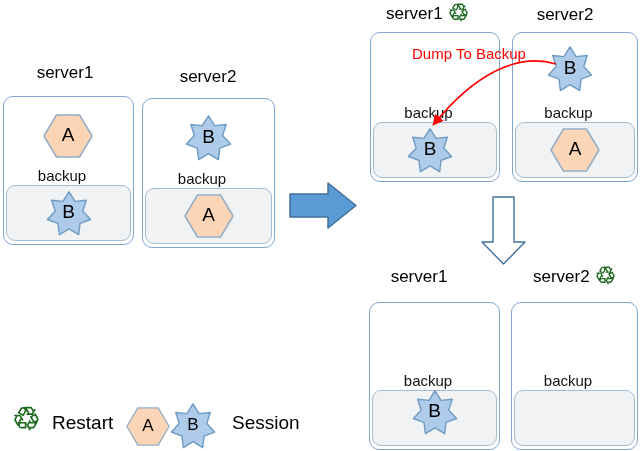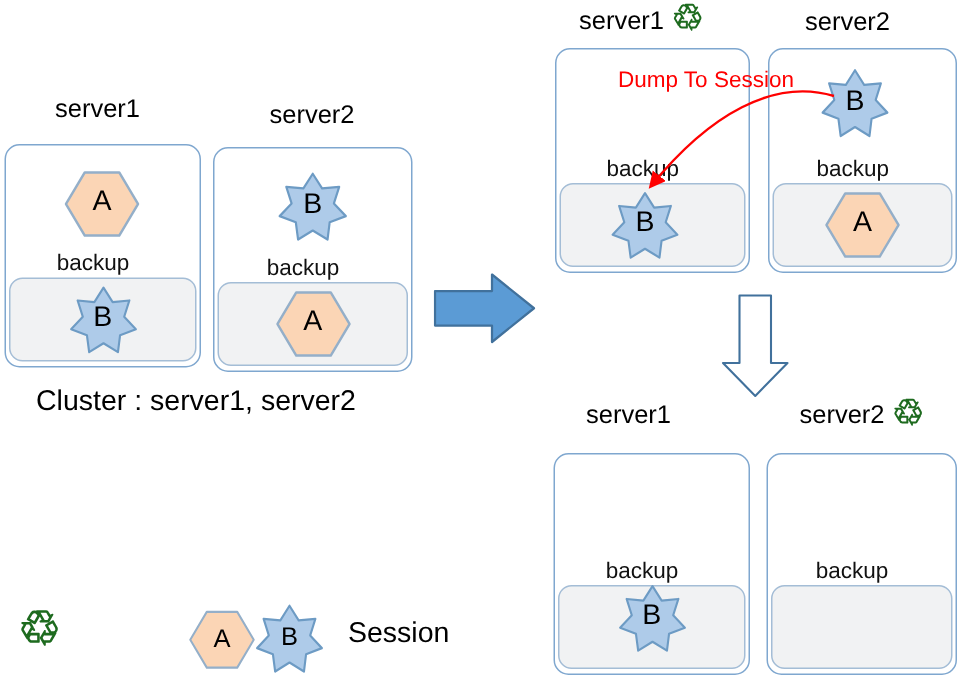--- a/index.html
+++ b/index.html
@@ -74,21 +74,20 @@
     <div class="backup-area">
       <span class="shape hex" style="width:50px;height:44px">
           <svg viewBox="0 0 52 44" preserveAspectRatio="none">
             <polygon points="14,1 38,1 51,22 38,43 14,43 1,22" stroke-linejoin="round" style="fill: var(--hex-fill); stroke: var(--hex-border); stroke-width: 1.6;"></polygon>
           </svg>
         <b>A</b>
       </span>
     </div>
   </div>
 
-  <div class="caption" style="left:24px;top:257px">Cluster : server1, server2</div>
 
   <svg class="abs" style="left:289px;top:181px" width="70" height="50" viewBox="0 0 70 50">
     <polygon points="1,13 39,13 39,2 67,24.5 39,47 39,36 1,36" style="fill:var(--arrow-fill);stroke:var(--arrow-border);stroke-width:1.5" stroke-linejoin="round"></polygon>
   </svg>
 
   <div class="title-row" style="left:386px;top:2px">
     <span>server1</span>
     <span class="recycle">♲</span>
   </div>
   <div class="srv-title" style="left:515px;top:5px;width:100px">server2</div>
@@ -116,21 +115,21 @@
     <div class="backup-area">
       <span class="shape hex" style="width:50px;height:44px">
           <svg viewBox="0 0 52 44" preserveAspectRatio="none">
             <polygon points="14,1 38,1 51,22 38,43 14,43 1,22" stroke-linejoin="round" style="fill: var(--hex-fill); stroke: var(--hex-border); stroke-width: 1.6;"></polygon>
           </svg>
         <b>A</b>
       </span>
     </div>
   </div>
 
-  <div class="red-label" style="left:412px;top:45px">Dump To Session</div>
+  <div class="red-label" style="left:412px;top:45px">Dump To Backup</div>
 
   <svg class="abs" style="left:418px;top:44px" width="152" height="96" viewBox="0 0 152 96">
     <defs>
       <marker id="redhead" markerWidth="9" markerHeight="9" refX="5.5" refY="3.5" orient="auto">
         <path d="M0,0 L7,3.5 L0,7 Z" style="fill:var(--annotation-red)"></path>
       </marker>
     </defs>
     <path d="M 138 20 C 98 8, 55 32, 16 80" style="stroke:var(--annotation-red);fill:none;stroke-width:1.6" marker-end="url(#redhead)"></path>
   </svg>
 
@@ -155,20 +154,21 @@
       </span>
     </div>
   </div>
 
   <div class="server-box" style="left:511px;top:302px;width:125px;height:146px">
     <div class="backup-label">backup</div>
     <div class="backup-area"></div>
   </div>
 
   <div class="legend-recycle" style="left:12px;top:403px">♲</div>
+  <div class="legend-label" style="left:52px;top:412px">Restart</div>
 
   <span class="shape hex small" style="position:absolute;left:126px;top:407px;width:44px;height:39px">
       <svg viewBox="0 0 52 44" preserveAspectRatio="none">
         <polygon points="14,1 38,1 51,22 38,43 14,43 1,22" stroke-linejoin="round" style="fill: var(--hex-fill); stroke: var(--hex-border); stroke-width: 1.6;"></polygon>
       </svg>
     <b>A</b>
   </span>
   <span class="shape star small" style="position:absolute;left:170px;top:402px;width:46px;height:48px">
       <svg viewBox="0 0 52 52" preserveAspectRatio="none">
         <polygon points="26,2 32.9,12.6 45.5,11.4 41.6,23.4 50.4,32.6 38.5,37 36.9,49.5 26,43 15.2,49.5 13.5,37 1.6,32.6 10.4,23.4 6.5,11.4 19.1,12.6" stroke-linejoin="round" style="fill: var(--star-fill); stroke: var(--star-border); stroke-width: 1.6;"></polygon>

